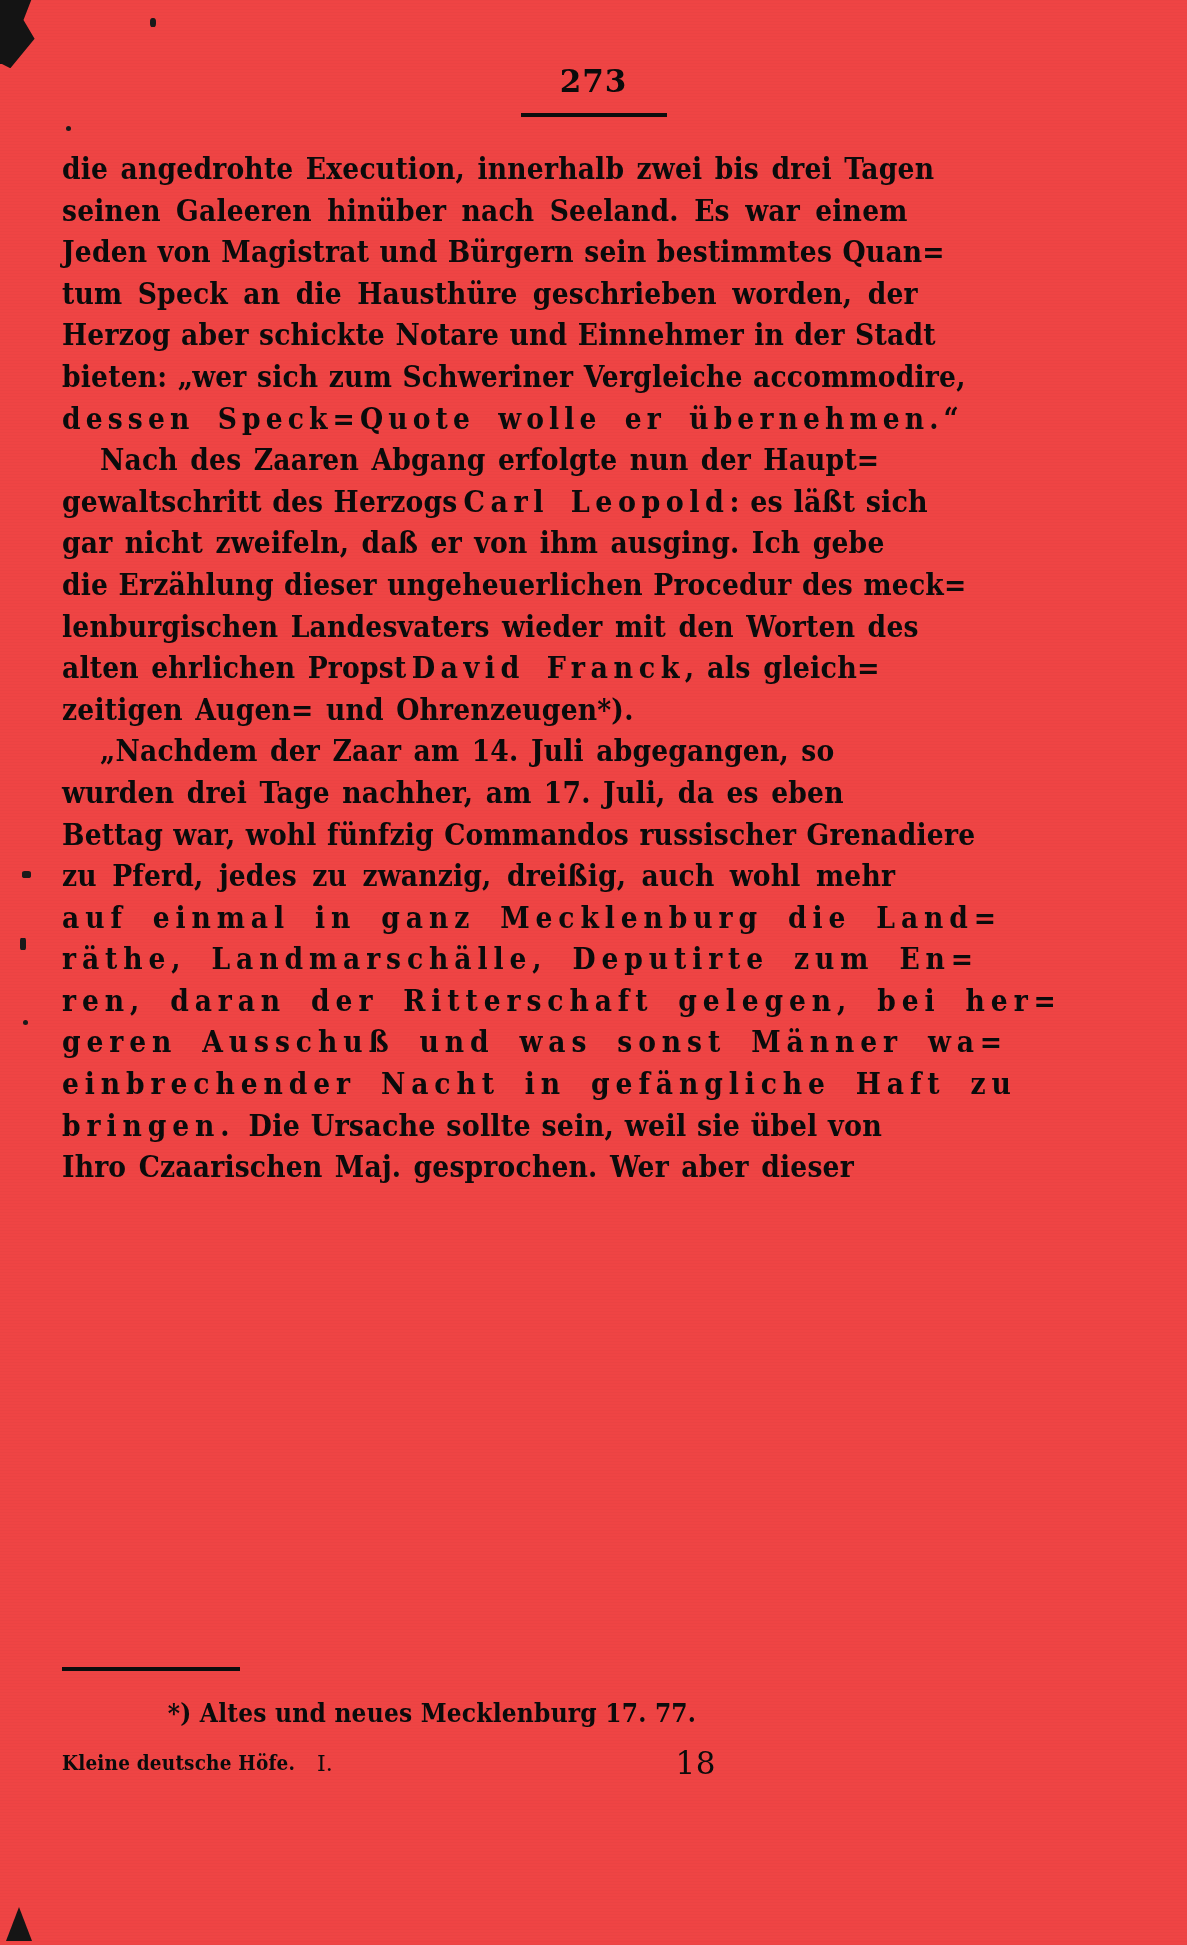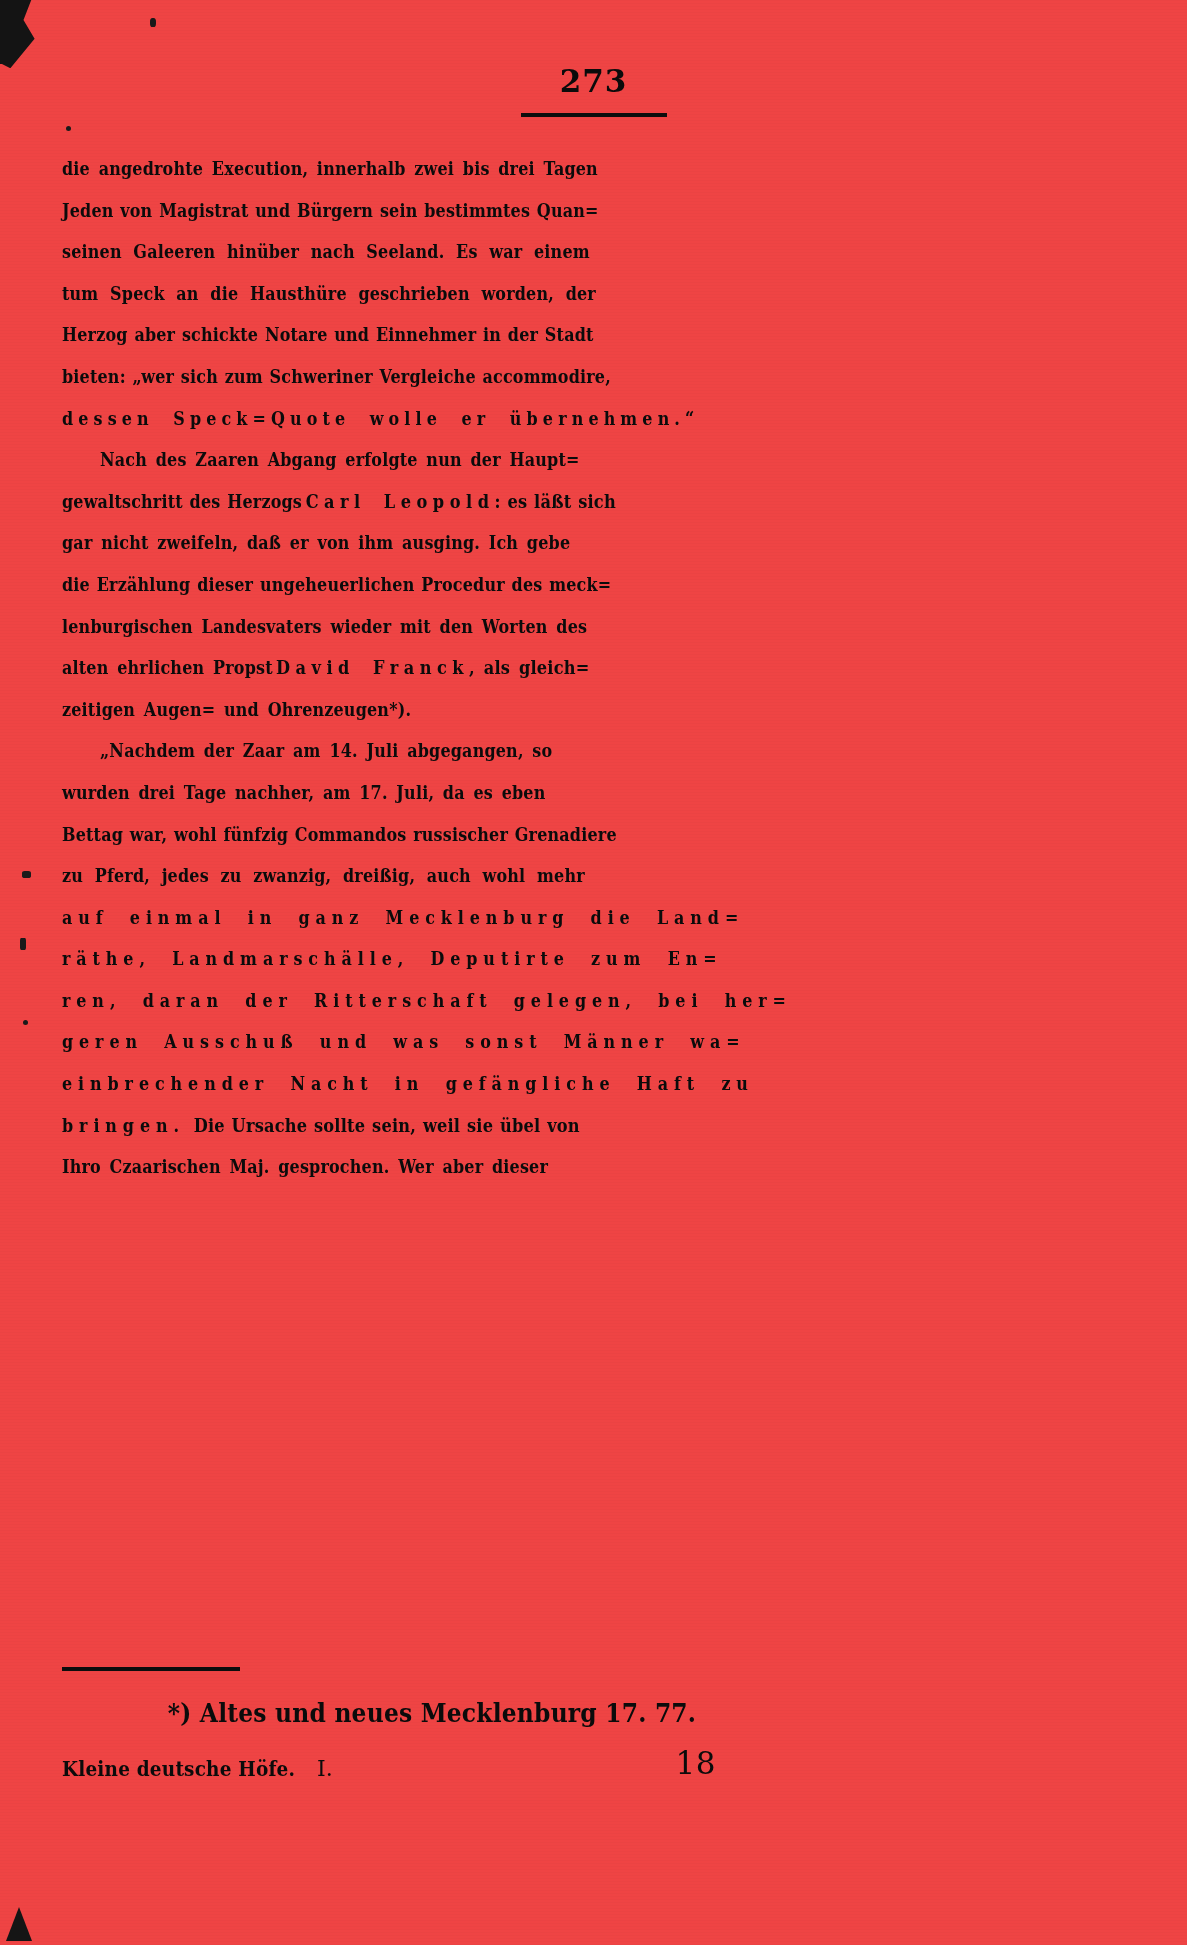--- a/index.html
+++ b/index.html
@@ -80,21 +80,21 @@
   .body {
     position: absolute;
     top: 148px;
     left: 62px;
     width: 740px;
   }
 
   .ln {
     display: block;
     white-space: nowrap;
-    font-size: 18px;
+    font-size: 30px;
     line-height: 41.6px;
     letter-spacing: 0.2px;
     font-family: "DejaVu Serif", "Liberation Serif", serif;
   }
 
   
   .fr {
     font-family: "DejaVu Serif", "Liberation Serif", serif;
     font-weight: 600;
     font-stretch: semi-condensed;
@@ -149,21 +149,21 @@
     line-height: 30px;
     text-align: center;
   }
 
   .sigline {
     position: absolute;
     top: 1745px;
     left: 62px;
     width: 740px;
     display: flex;
-    align-items: flex-end;
+    align-items: center;
   }
   .sig-title {
     font-size: 20.5px;
     font-weight: 600;
     letter-spacing: 0.2px;
     white-space: nowrap;
   }
   .sig-vol {
     font-size: 22px;
     margin-left: 22px;
@@ -202,22 +202,22 @@
   <div class="artifact bottom-mark"></div>
 
   <div class="folio-wrap">
     <span class="folio">273</span>
   </div>
   <div class="folio-rule"></div>
 
   <div class="body" id="body-text">
       <div>
         <span class="ln fr ws2"><span class="ln-inner">die angedrohte Execution, innerhalb zwei bis drei Tagen</span></span>
+        <span class="ln fr ws3"><span class="ln-inner">seinen Galeeren hinüber nach Seeland.  Es war einem</span></span>
         <span class="ln fr ws1"><span class="ln-inner">Jeden von Magistrat und Bürgern sein bestimmtes Quan=</span></span>
-        <span class="ln fr ws3"><span class="ln-inner">seinen Galeeren hinüber nach Seeland.  Es war einem</span></span>
         <span class="ln fr ws3"><span class="ln-inner">tum Speck an die Hausthüre geschrieben worden, der</span></span>
         <span class="ln fr ws1"><span class="ln-inner">Herzog aber schickte Notare und Einnehmer in der Stadt</span></span>
         <span class="ln fr ws1"><span class="ln-inner">bieten: „wer sich zum Schweriner Vergleiche accommodire,</span></span>
         <span class="ln fr ws1"><span class="ln-inner sp-line">dessen Speck=Quote wolle er übernehmen.“</span></span>
       </div>
       <div>
         <span class="ln fr ws2 indent"><span class="ln-inner">Nach des Zaaren Abgang erfolgte nun der Haupt=</span></span>
         <span class="ln fr ws1"><span class="ln-inner">gewaltschritt des Herzogs </span><span class="sp">Carl Leopold</span><span>: es läßt sich</span></span>
         <span class="ln fr ws2"><span class="ln-inner">gar nicht zweifeln, daß er von ihm ausging.  Ich gebe</span></span>
         <span class="ln fr ws1"><span class="ln-inner">die Erzählung dieser ungeheuerlichen Procedur des meck=</span></span>

